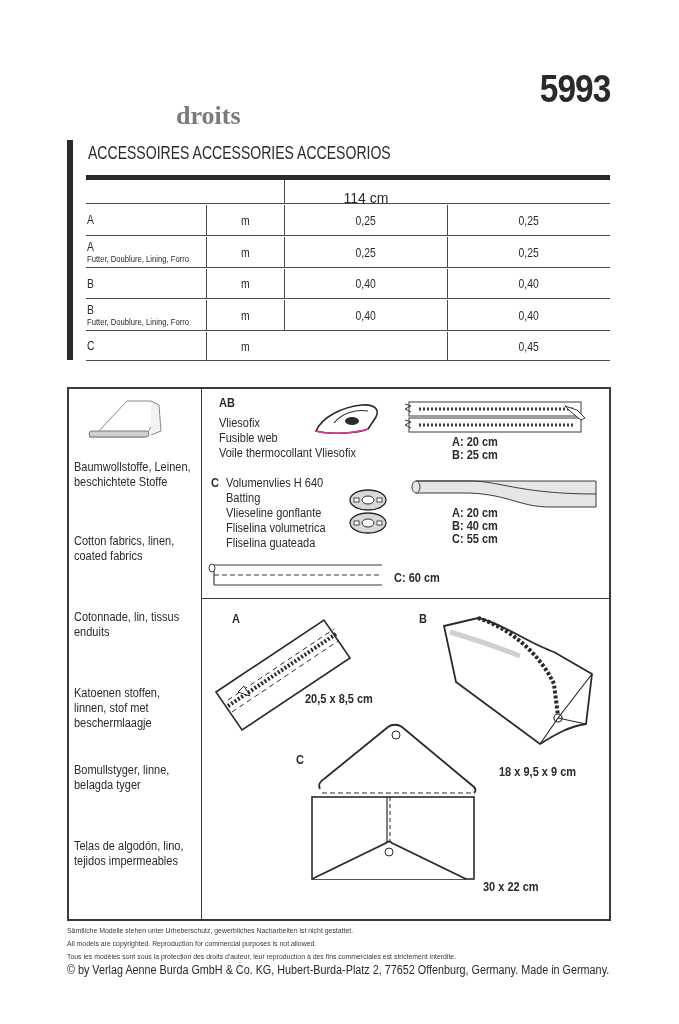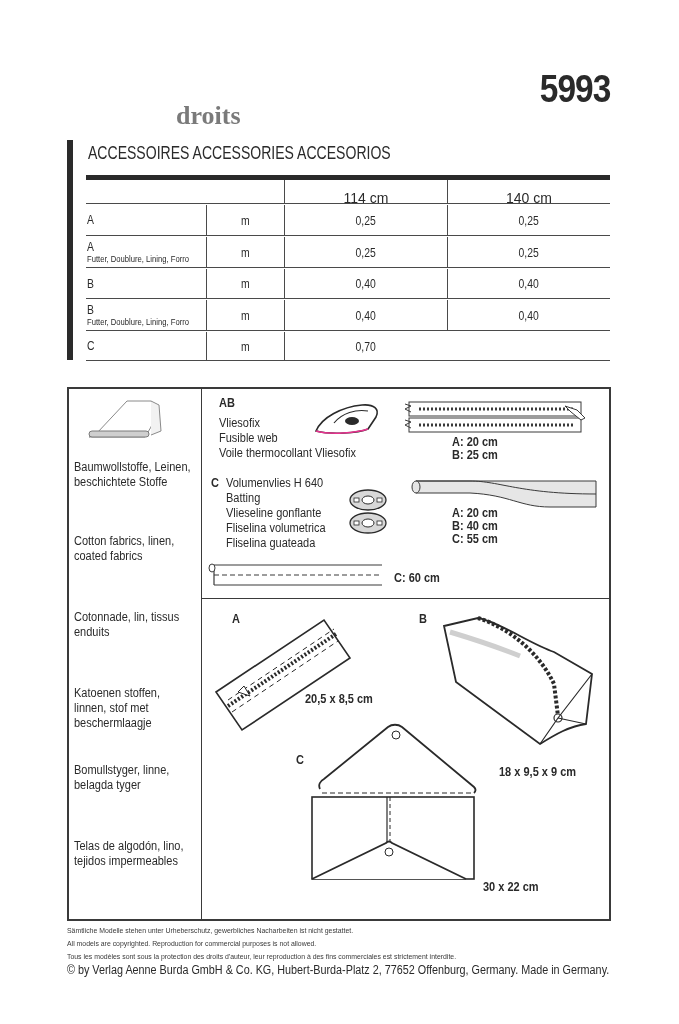--- a/index.html
+++ b/index.html
@@ -51,23 +51,20 @@
 
 <div class="accent-bar"></div>
 <div class="section-title">ACCESSOIRES  ACCESSORIES  ACCESORIOS</div>
 
 <div>
   <div class="yardage-topbar"></div>
   <div class="row" style="top:180px;height:24px;">
     <div class="cell c1">
         <span class="hdr">114 cm</span>
       </div>
-    <div class="cell c2">
-        <span class="hdr">140 cm</span>
-      </div>
   </div>
 
   <div class="row" style="top:205px;height:31px;">
     <div class="cell label">
         <span class="lbl-main">A</span>
       </div>
     <div class="cell unit">
         <span class="narrow">m</span>
       </div>
     <div class="cell c1">
@@ -125,22 +122,22 @@
       </div>
   </div>
 
   <div class="row" style="top:332px;height:29px;">
     <div class="cell label">
         <span class="lbl-main">C</span>
       </div>
     <div class="cell unit">
         <span class="narrow">m</span>
       </div>
-    <div class="cell c1">
-        <span class="narrow">0,70</span>
+    <div class="cell c2">
+        <span class="narrow">0,45</span>
       </div>
   </div>
 </div>
 
 <div class="mat-box">
 
   <div class="mat-left">
     <svg style="left:10px;top:8px;" width="90" height="50" viewBox="0 0 90 50">
       <path d="M18 36 L48 4 L72 4 L78 12 L72 30 L66 40 L10 40 Z" fill="#ffffff" stroke="#8a8a8a" stroke-width="1"></path>
       <path d="M72 4 L80 8 L82 34 L72 38" fill="#f2f2f2" stroke="#8a8a8a" stroke-width="1"></path>

